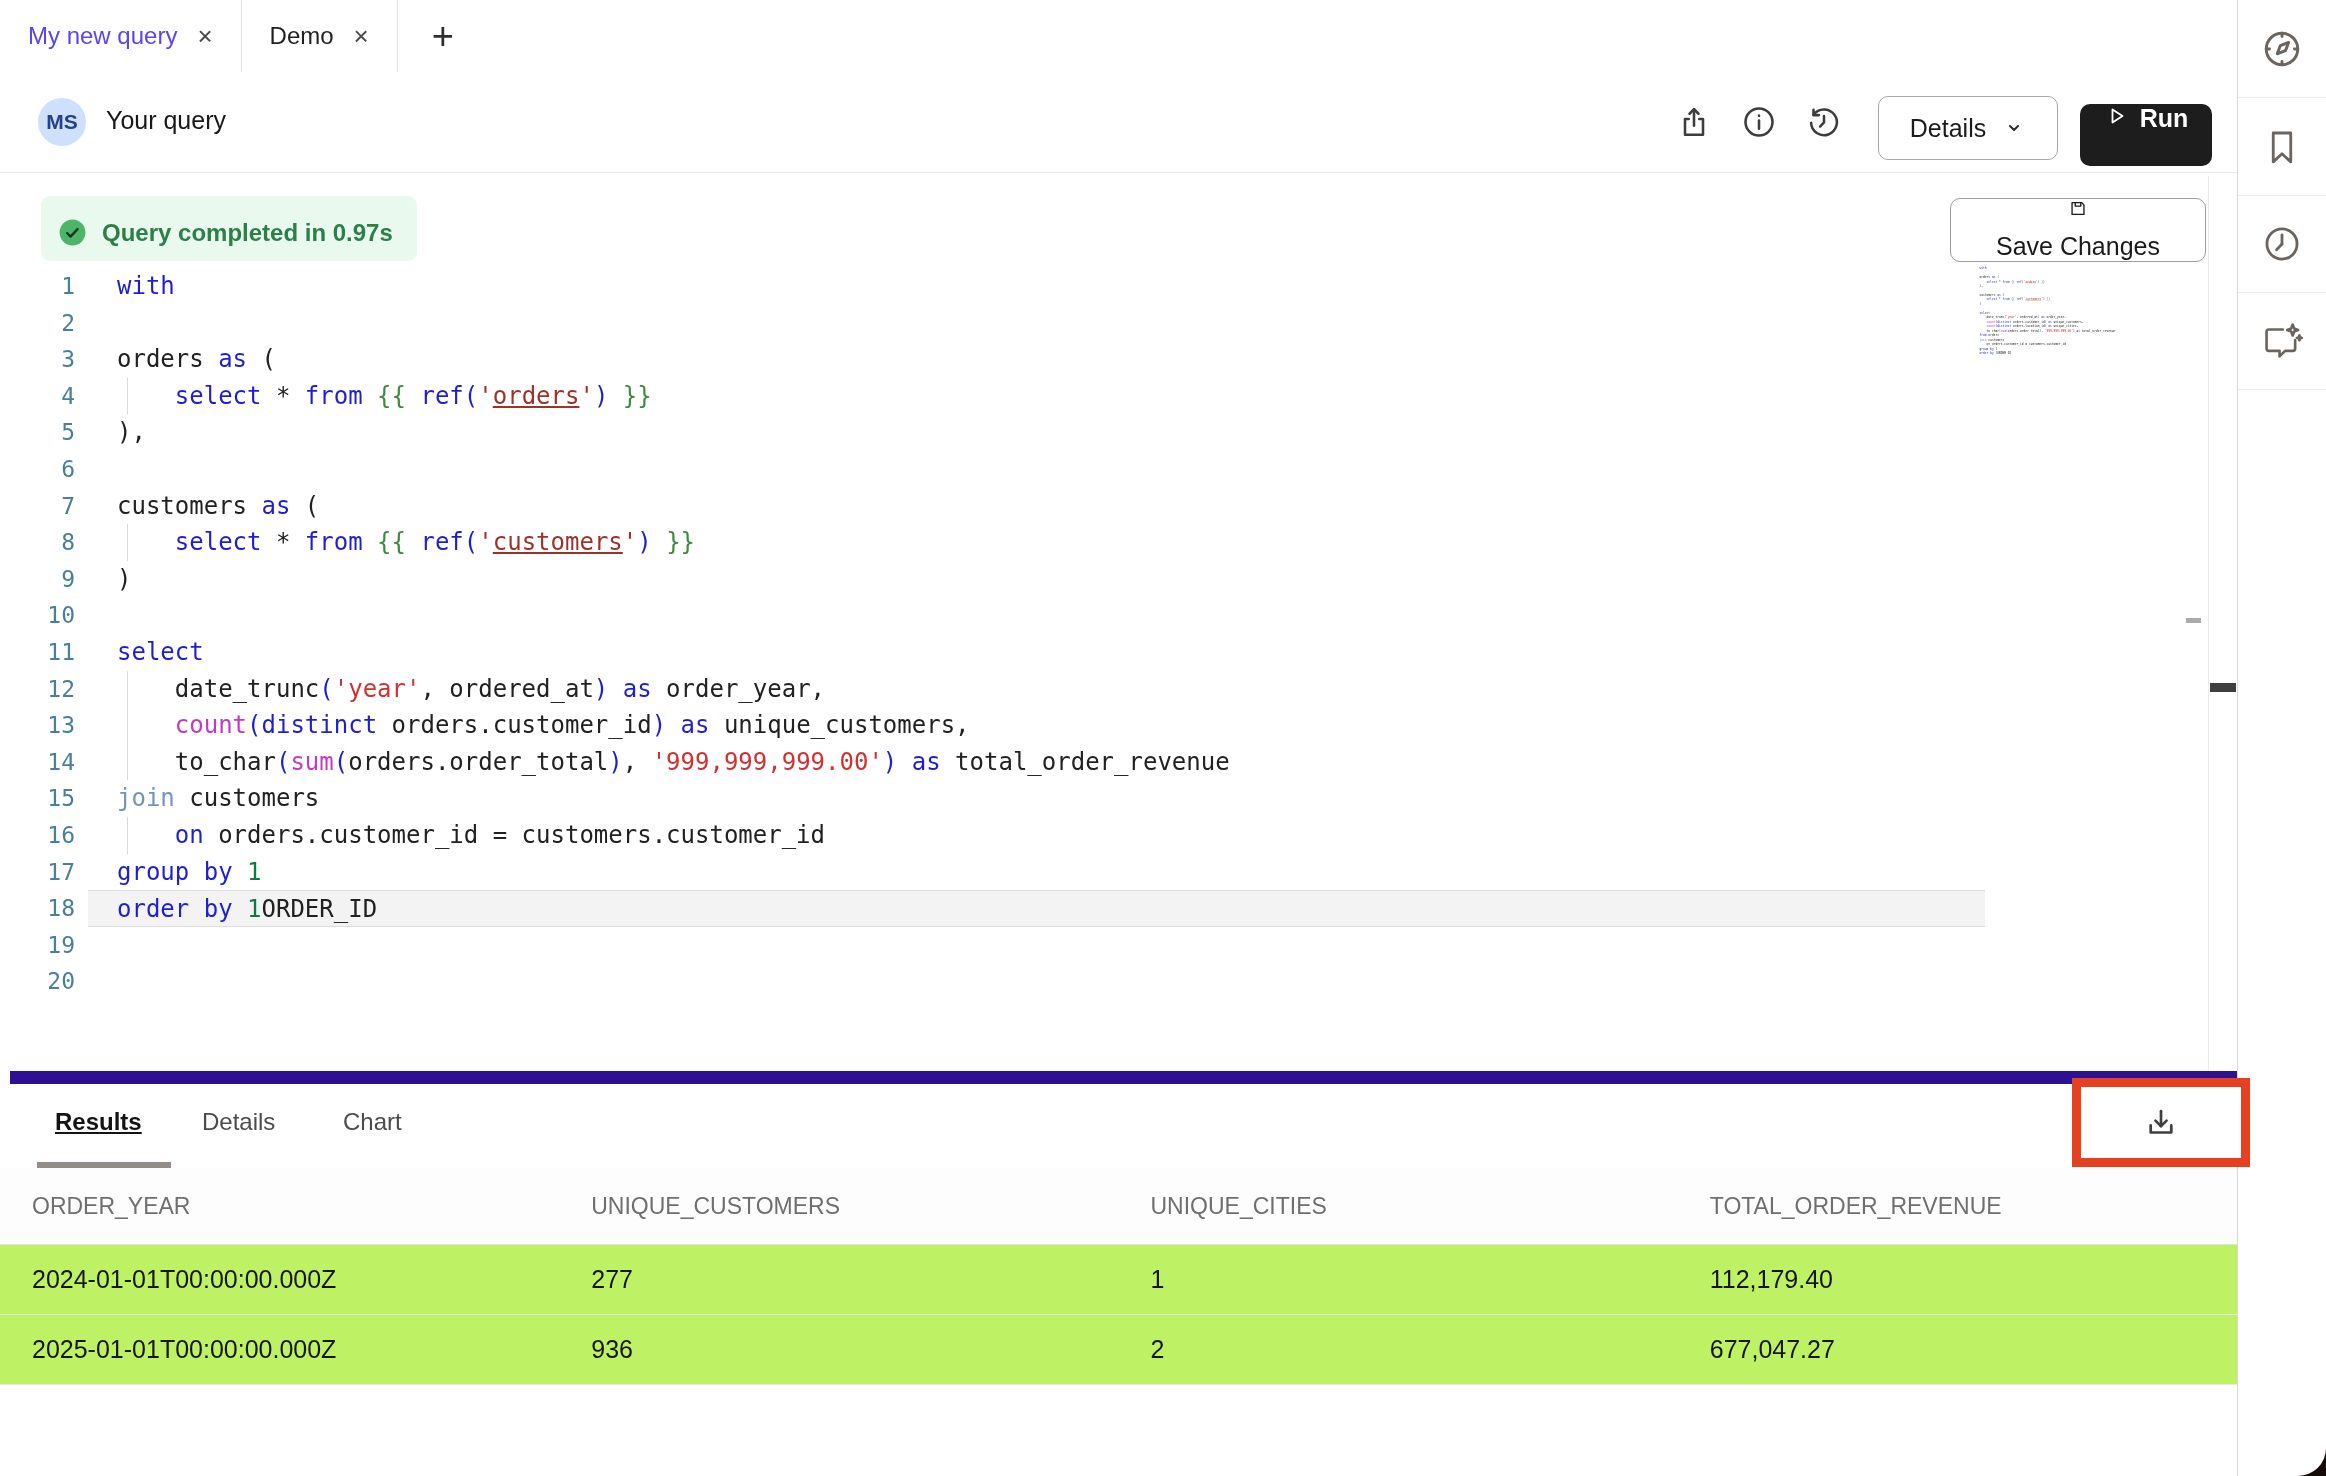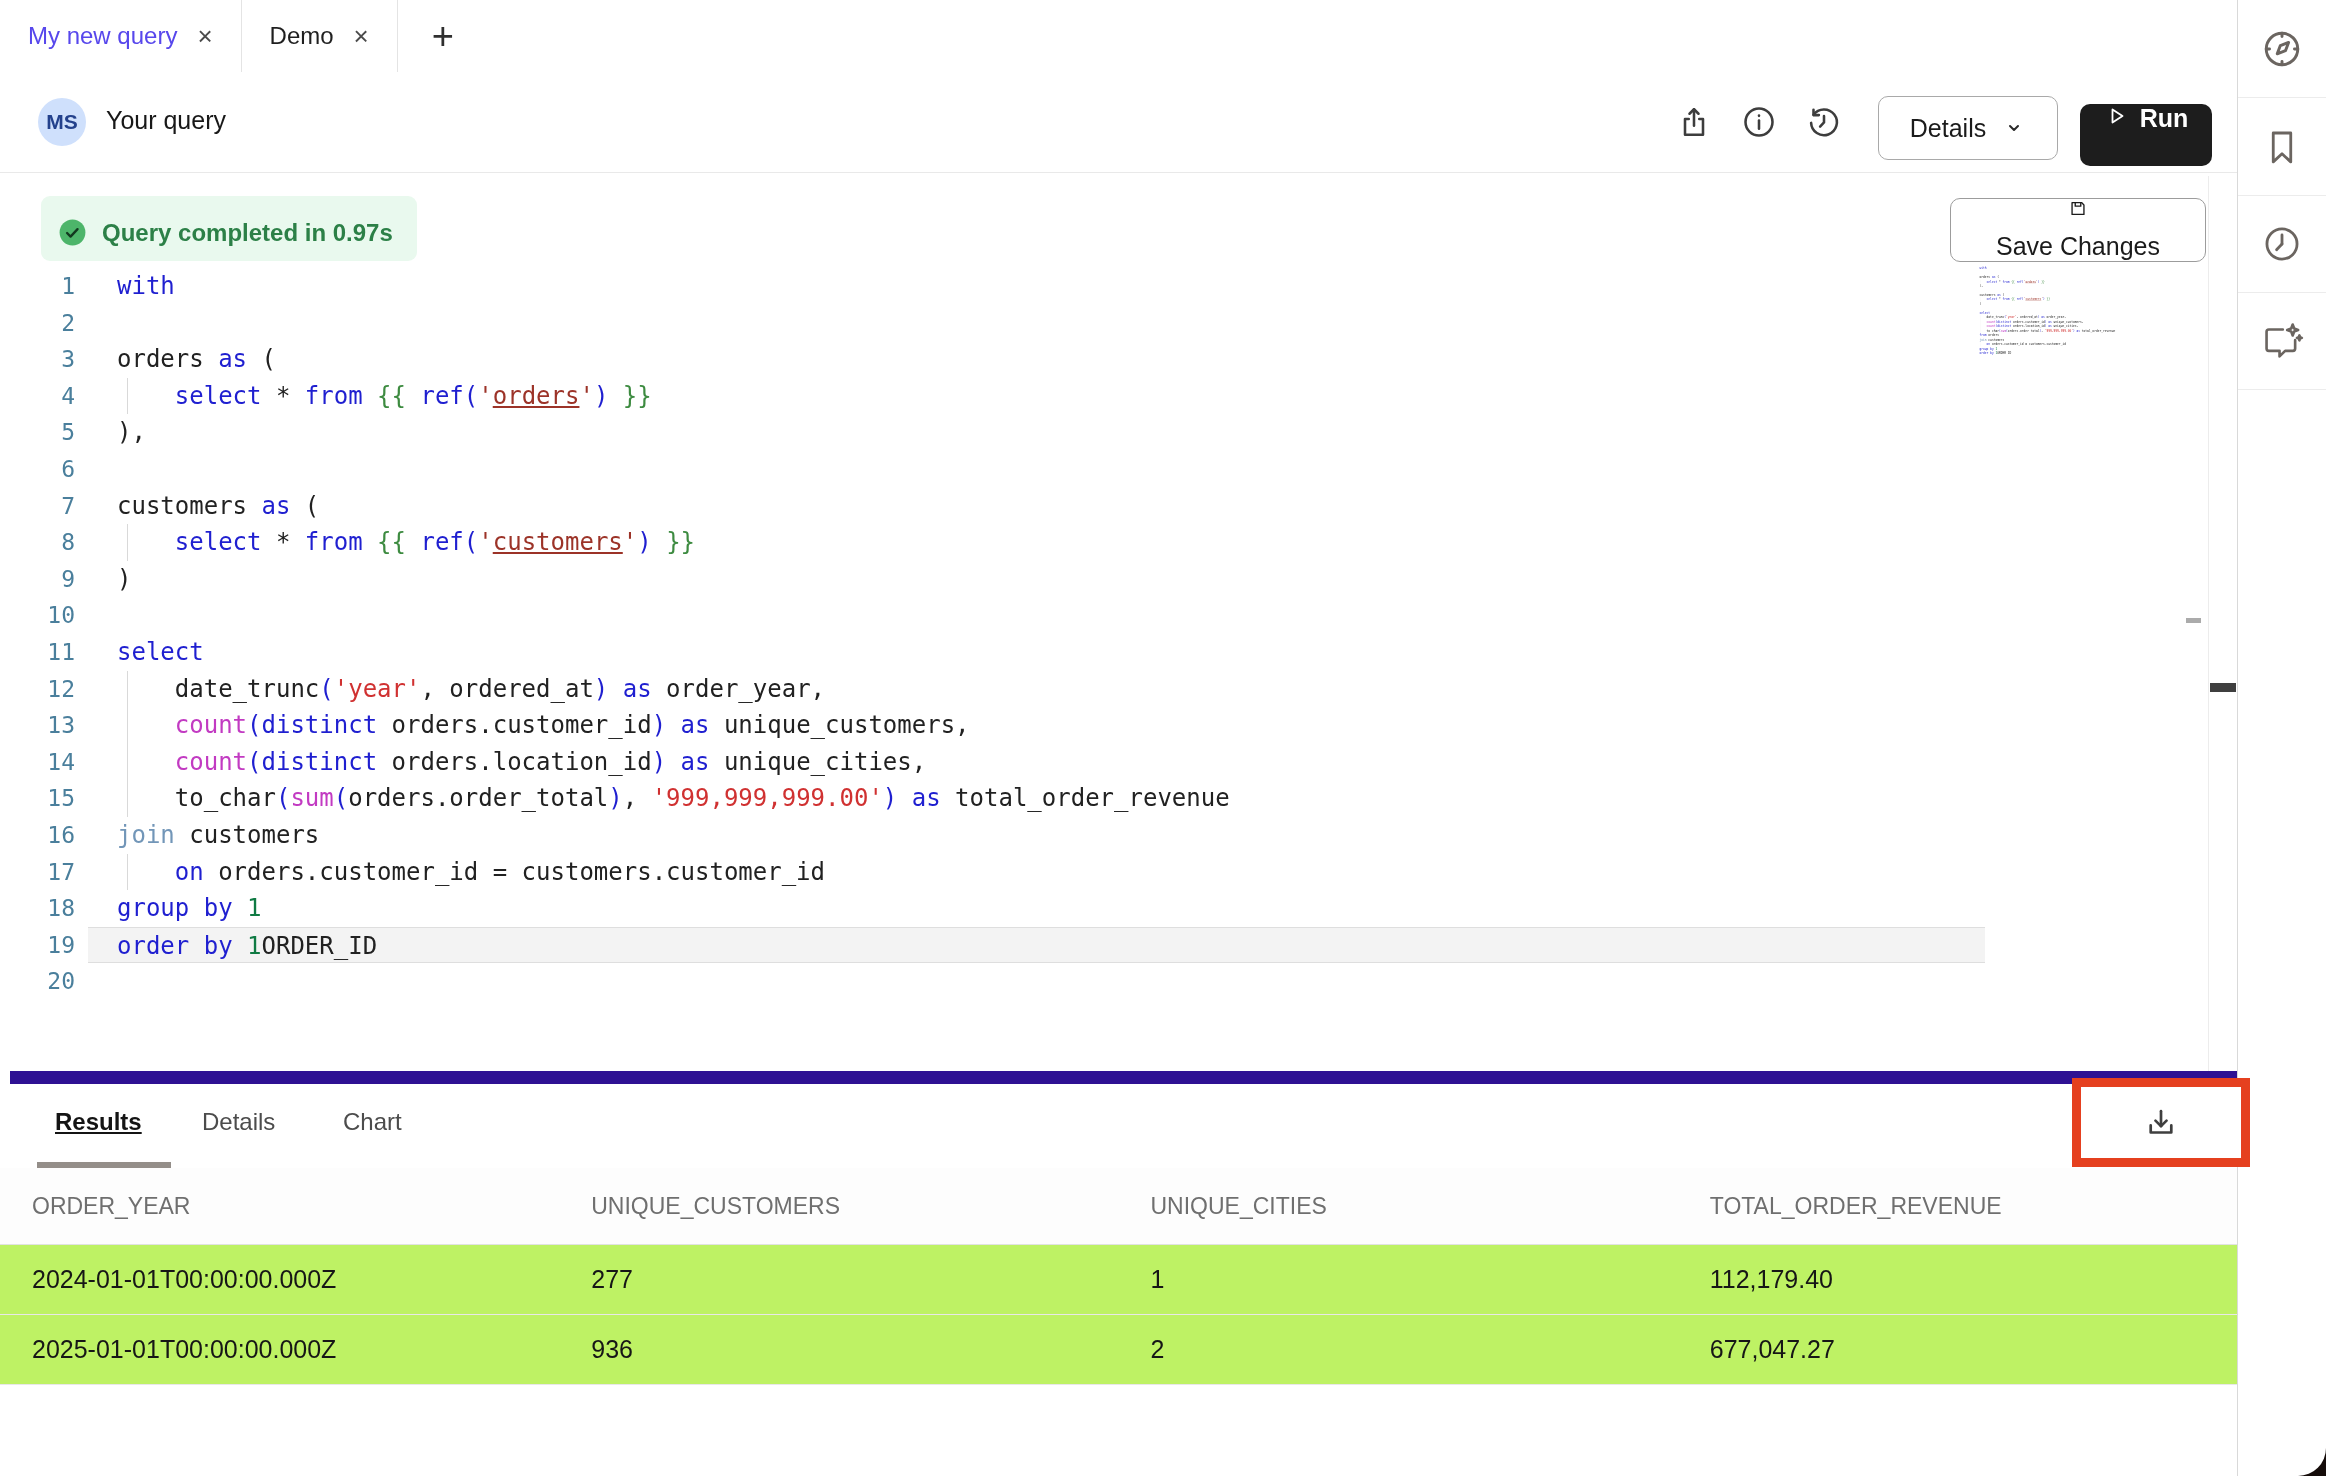--- a/index.html
+++ b/index.html
@@ -162,21 +162,20 @@
     <div class="code-line"><span class="indent-guide"></span><span class="tok-id">    </span><span class="tok-kw">select</span><span class="tok-id"> * </span><span class="tok-kw">from</span><span class="tok-id"> </span><span class="tok-jin">{{</span><span class="tok-id"> </span><span class="tok-kw">ref</span><span class="tok-kw">(</span><span class="tok-str2">'</span><span class="tok-ref">orders</span><span class="tok-str2">'</span><span class="tok-kw">)</span><span class="tok-id"> </span><span class="tok-jin">}}</span></div>
     <div class="code-line"><span class="tok-id">),</span></div>
     <div class="code-line"></div>
     <div class="code-line"><span class="tok-id">customers </span><span class="tok-kw">as</span><span class="tok-id"> (</span></div>
     <div class="code-line"><span class="indent-guide"></span><span class="tok-id">    </span><span class="tok-kw">select</span><span class="tok-id"> * </span><span class="tok-kw">from</span><span class="tok-id"> </span><span class="tok-jin">{{</span><span class="tok-id"> </span><span class="tok-kw">ref</span><span class="tok-kw">(</span><span class="tok-str2">'</span><span class="tok-ref">customers</span><span class="tok-str2">'</span><span class="tok-kw">)</span><span class="tok-id"> </span><span class="tok-jin">}}</span></div>
     <div class="code-line"><span class="tok-id">)</span></div>
     <div class="code-line"></div>
     <div class="code-line"><span class="tok-kw">select</span></div>
     <div class="code-line"><span class="indent-guide"></span><span class="tok-id">    </span><span class="tok-id">date_trunc</span><span class="tok-kw">(</span><span class="tok-str">'year'</span><span class="tok-id">, ordered_at</span><span class="tok-kw">)</span><span class="tok-id"> </span><span class="tok-kw">as</span><span class="tok-id"> order_year,</span></div>
     <div class="code-line"><span class="indent-guide"></span><span class="tok-id">    </span><span class="tok-fnm">count</span><span class="tok-kw">(</span><span class="tok-kw">distinct</span><span class="tok-id"> orders.customer_id</span><span class="tok-kw">)</span><span class="tok-id"> </span><span class="tok-kw">as</span><span class="tok-id"> unique_customers,</span></div>
-    <div class="code-line"><span class="indent-guide"></span><span class="tok-id">    </span><span class="tok-fnm">count</span><span class="tok-kw">(</span><span class="tok-kw">distinct</span><span class="tok-id"> orders.location_id</span><span class="tok-kw">)</span><span class="tok-id"> </span><span class="tok-kw">as</span><span class="tok-id"> unique_cities,</span></div>
     <div class="code-line"><span class="indent-guide"></span><span class="tok-id">    </span><span class="tok-id">to_char</span><span class="tok-kw">(</span><span class="tok-fnm">sum</span><span class="tok-kw">(</span><span class="tok-id">orders.order_total</span><span class="tok-kw">)</span><span class="tok-id">, </span><span class="tok-str">'999,999,999.00'</span><span class="tok-kw">)</span><span class="tok-id"> </span><span class="tok-kw">as</span><span class="tok-id"> total_order_revenue</span></div>
     <div class="code-line"><span class="tok-kw2">join</span><span class="tok-id"> customers</span></div>
     <div class="code-line"><span class="indent-guide"></span><span class="tok-id">    </span><span class="tok-kw">on</span><span class="tok-id"> orders.customer_id = customers.customer_id</span></div>
     <div class="code-line"><span class="tok-kw">group by</span><span class="tok-id"> </span><span class="tok-num">1</span></div>
     <div class="code-line active"><span class="tok-kw">order by</span><span class="tok-id"> </span><span class="tok-num">1</span><span class="tok-id">ORDER_ID</span></div>
   </div>
 <div id="minimap" class="abs">
     <div id="minimap-inner">
       <div class="code-line"><span class="tok-kw">with</span></div>
       <div class="code-line"></div>

